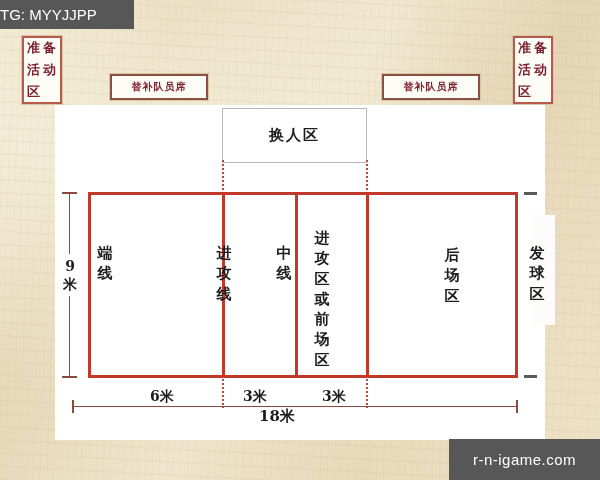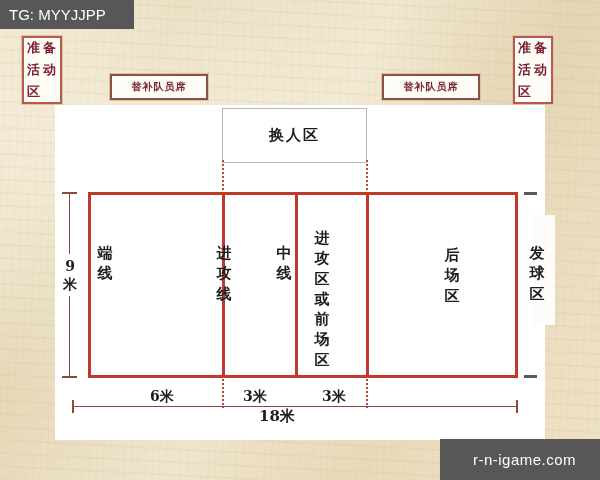--- a/index.html
+++ b/index.html
@@ -295,21 +295,20 @@
 
   
   .watermark {
     position: absolute;
     background: #575757;
     color: #ffffff;
     font-family: "Liberation Sans", "DejaVu Sans", sans-serif;
     display: flex;
     align-items: center;
     justify-content: center;
-    padding-left: 9px;
   }
   #wm-top-left {
     left: 0; top: 0;
     width: 134px; height: 29px;
     font-size: 15px;
     justify-content: flex-start;
     box-sizing: border-box;
   }
   #wm-bottom-right {
     right: 0; bottom: 0;

